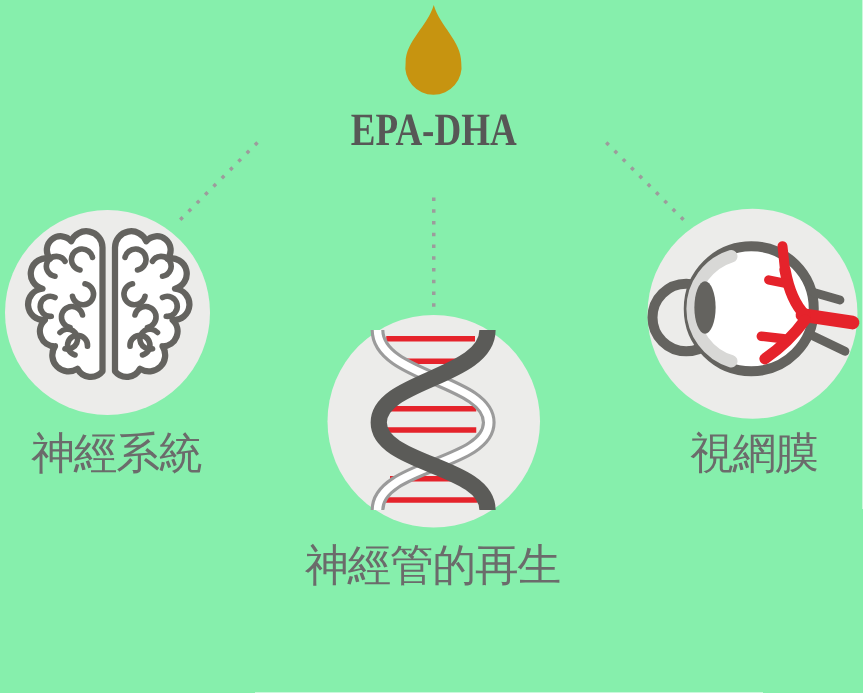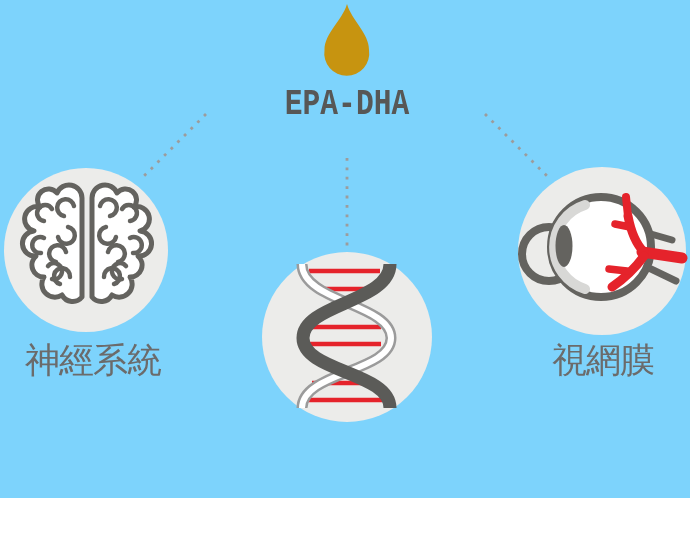--- a/index.html
+++ b/index.html
@@ -1,21 +1,21 @@
 <!DOCTYPE html>
 <html><head>
 <meta charset="utf-8">
 <style>
   html,body{margin:0;padding:0;background:#ffffff;}
   .canvas{
     position:relative;
-    width:690px;height:498px;
-    background:#7dd3fc;
+    width:690px;height:554px;
+    background:#86efac;
     overflow:hidden;
-    font-family:Liberation Mono, monospace;
+    font-family:Liberation Serif, serif;
   }
   .layer-svg{position:absolute;left:0;top:0;}
   .title{
     position:absolute;
     left:197px;top:86px;width:300px;
     text-align:center;
     font-size:37px;font-weight:bold;
     color:#575756;
     letter-spacing:0px;
     transform:scaleX(0.80);
@@ -149,15 +149,16 @@
           <path d="M 630,227 L 615,224" stroke-width="7.5"></path>
           <path d="M 644,256 C 636,267 625,278 612,287" stroke-width="9"></path>
           <path d="M 627,271 L 609,269" stroke-width="7.5"></path>
         </g>
       </g>
     </g>
   </svg>
 
   <div class="title">EPA-DHA</div>
   <div class="node-label label-left">神經系統</div>
+  <div class="node-label label-center">神經管的再生</div>
   <div class="node-label label-right">視網膜</div>
 
 </div>
 
 </body></html>

